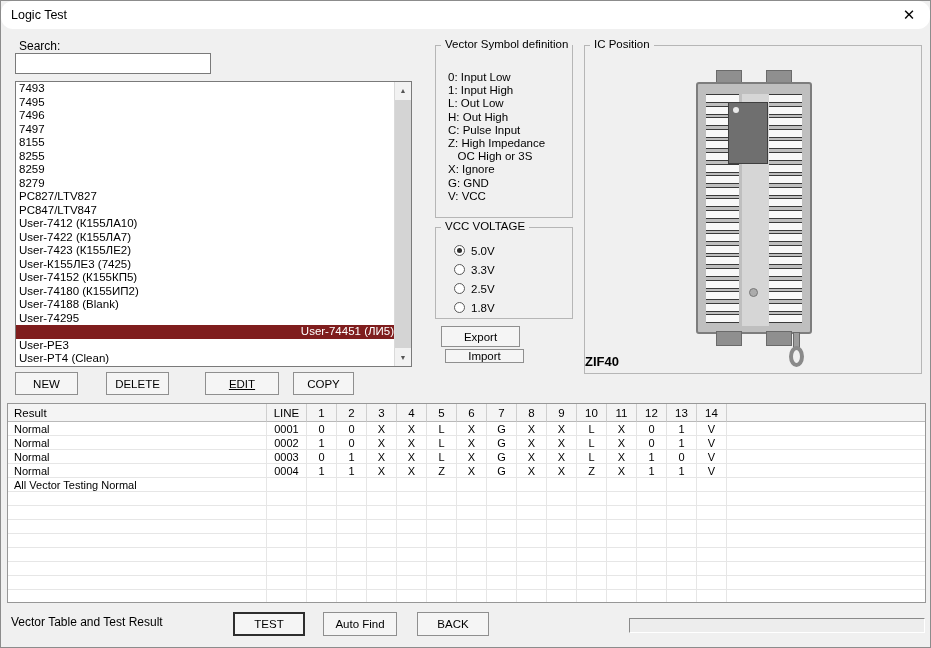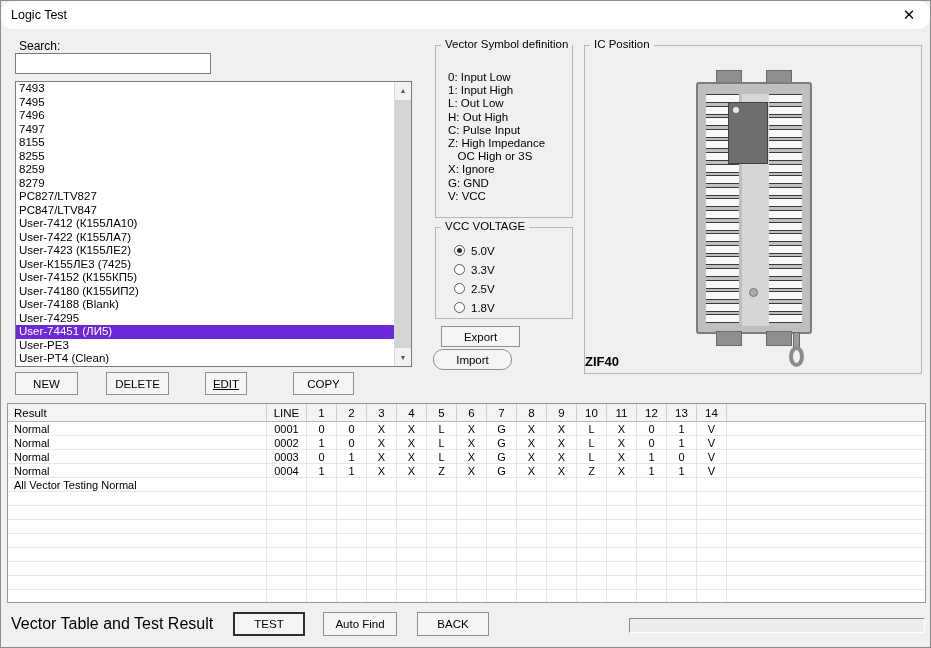--- a/index.html
+++ b/index.html
@@ -29,24 +29,24 @@
     border-left:1px solid #dadada; }
   .sb-btn { position:absolute; left:0; width:16px; height:17px; display:flex; align-items:center;
     justify-content:center; font-size:7px; color:#555; }
   .sb-up { top:0; } .sb-down { bottom:0; }
   .sb-thumb { position:absolute; left:0; top:18px; width:16px; height:calc(100% - 36px); background:#d4d4d4; }
   
   .btn { position:absolute; height:23px; background:#f5f5f5; border:1px solid #8f8f8f;
     display:flex; align-items:center; justify-content:center; font-size:11.5px; cursor:default; }
   .btn-new { left:14px; top:371px; width:63px; }
   .btn-delete { left:105px; top:371px; width:63px; }
-  .btn-edit { left:204px; top:371px; width:42px;text-decoration:underline; }
+  .btn-edit { left:204px; top:371px; width:74px;text-decoration:underline; }
   .btn-copy { left:292px; top:371px; width:61px; }
   .btn-export { left:440px; top:325px; width:79px; height:21px; }
-  .btn-import { left:432px; top:348px; width:79px; height:21px;border-radius:10px; }
+  .btn-import { left:444px; top:348px; width:79px; height:14px; }
   .btn-test { left:232px; top:611px; width:72px; height:24px; border:1px solid #2e2e2e;
     box-shadow:inset 0 0 0 1px #2e2e2e; }
   .btn-autofind { left:322px; top:611px; width:74px; height:24px; }
   .btn-back { left:416px; top:611px; width:72px; height:24px; }
   
   .groupbox { position:absolute; border:1px solid #b6b6b6; }
   .groupbox-label { position:absolute; top:-8px; left:5px; background:#f0f0f0; padding:0 4px;
     font-size:11.5px; white-space:nowrap; }
   .group-vector { left:434px; top:44px; width:138px; height:173px; }
   .vs-lines { position:absolute; left:12px; top:25px; }
@@ -93,21 +93,21 @@
   .th.c-result { justify-content:flex-start; padding-left:6px;text-align:center; }
   .tr { display:flex; height:14px; }
   .td { border-right:1px solid #e6e6e6; border-bottom:1px solid #e6e6e6; font-size:11px;
     display:flex; align-items:center; justify-content:center; white-space:nowrap; overflow:hidden; }
   .td.c-result { justify-content:flex-start; padding-left:6px; }
   .c-result { width:259px; flex:0 0 auto; }
   .c-line { width:40px; flex:0 0 auto; }
   .c-num { width:30px; flex:0 0 auto; }
   .c-fill { flex:1 1 auto; border-right:none; }
   
-  .footer-caption { position:absolute; left:10px; top:614px; font-size:16px; }
+  .footer-caption { position:absolute; left:10px; top:614px; font-size:12px; }
   .progress { position:absolute; left:628px; top:617px; width:296px; height:15px;
     background:#ededed; border:1px solid; border-color:#8a8a8a #ffffff #ffffff #8a8a8a; }
 </style>
 </head>
 <body>
 
 <div id="window">
 
   <div class="titlebar">
     <span class="title-text">Logic Test</span>
@@ -134,21 +134,21 @@
       <div class="list-item">PC827/LTV827</div>
       <div class="list-item">PC847/LTV847</div>
       <div class="list-item">User-7412 (К155ЛА10)</div>
       <div class="list-item">User-7422 (К155ЛА7)</div>
       <div class="list-item">User-7423 (К155ЛЕ2)</div>
       <div class="list-item">User-К155ЛЕ3 (7425)</div>
       <div class="list-item">User-74152 (К155КП5)</div>
       <div class="list-item">User-74180 (К155ИП2)</div>
       <div class="list-item">User-74188 (Blank)</div>
       <div class="list-item">User-74295</div>
-      <div class="list-item selected" style="background: #6d28d9;">User-74451 (ЛИ5)</div>
+      <div class="list-item selected" style="background: #7f1d1d; text-align: right;">User-74451 (ЛИ5)</div>
       <div class="list-item">User-PE3</div>
       <div class="list-item">User-PT4 (Clean)</div>
     </div>
 
   <div class="btn btn-new">NEW</div>
   <div class="btn btn-delete">DELETE</div>
   <div class="btn btn-edit">EDIT</div>
   <div class="btn btn-copy">COPY</div>
 
   <div class="groupbox group-vector">

